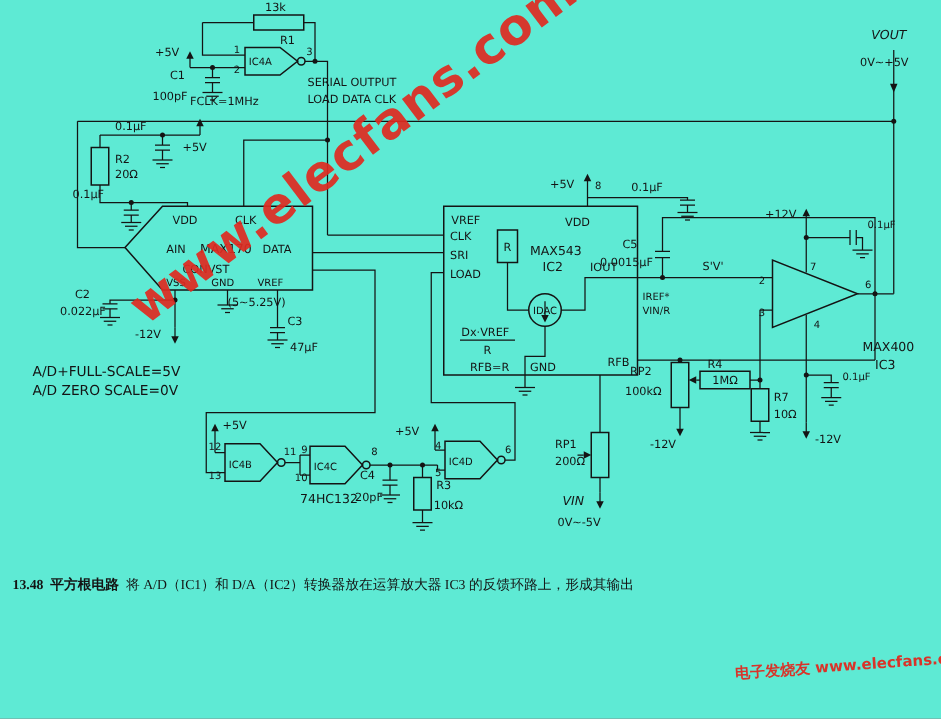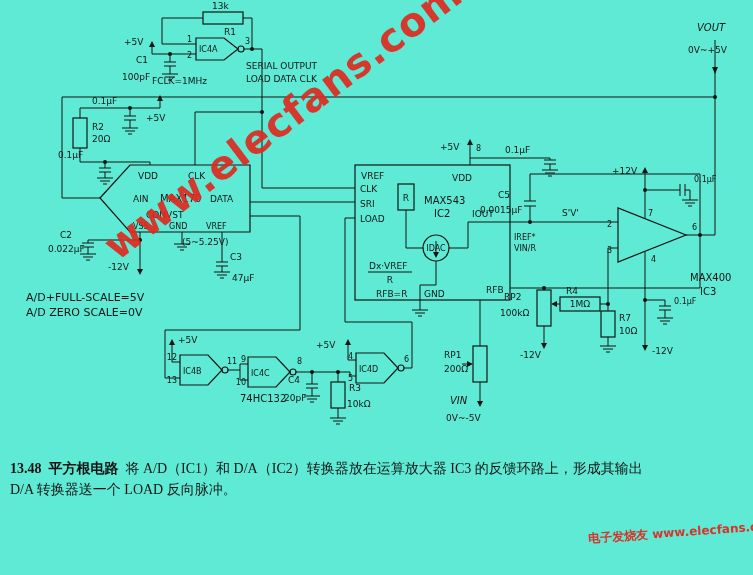--- a/index.html
+++ b/index.html
@@ -16,21 +16,21 @@
   .t{font-family:"DejaVu Sans",sans-serif;font-size:10px;fill:#141414;stroke:none;}
   .t8{font-size:8px;} .t9{font-size:9px;} .t11{font-size:11px;}
   .it{font-style:italic;} .mid{text-anchor:middle;} .end{text-anchor:end;}
   
   .wm-diag{position:absolute;left:95px;top:232px;transform:rotate(-37deg);transform-origin:0 0;
            font-weight:bold;font-size:40px;letter-spacing:1px;white-space:nowrap;opacity:.92;}
   .wm-corner{position:absolute;left:588px;top:524px;font-weight:bold;font-size:12px;
              transform:rotate(-4deg);white-space:nowrap;opacity:.95;}
   
   .caption{position:absolute;left:10px;top:458px;width:737px;
-           font-family:"Liberation Serif",serif;font-size:14px;line-height:21px;color:#141414;}
+           font-family:"Liberation Serif",serif;font-size:11px;line-height:21px;color:#141414;}
   .caption b{font-weight:bold;}
 </style>
 </head>
 <body>
 
 <div class="screen">
 
 <svg width="753" height="455" viewBox="0 0 753 455">
   <defs>
     <g id="gnd">
@@ -266,16 +266,15 @@
   <text class="t t9" x="284" y="401">20pF</text>
   <text class="t t9" x="349" y="391">R3</text>
   <text class="t t9" x="347" y="407">10kΩ</text>
 </svg>
 
 <div class="wm-diag" style="color: rgb(224, 42, 32);">www.elecfans.com</div>
 <div class="wm-corner" style="color: rgb(224, 42, 32);">电子发烧友 www.elecfans.com</div>
 
 <div class="caption">
   <div><b>13.48</b>&nbsp;&nbsp;<b>平方根电路</b>&nbsp;&nbsp;<span>将 A/D（IC1）和 D/A（IC2）转换器放在运算放大器 IC3 的反馈环路上，形成其输出</span></div>
-  <div>D/A 转换器送一个 LOAD 反向脉冲。</div>
 </div>
 
 </div>
 
 </body></html>

